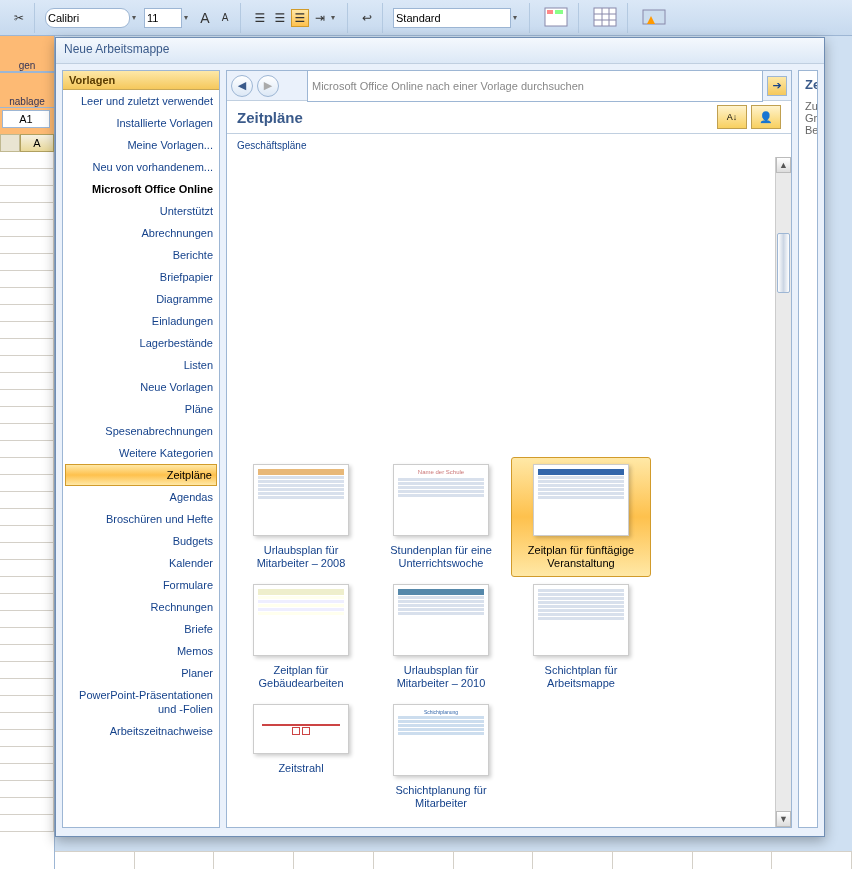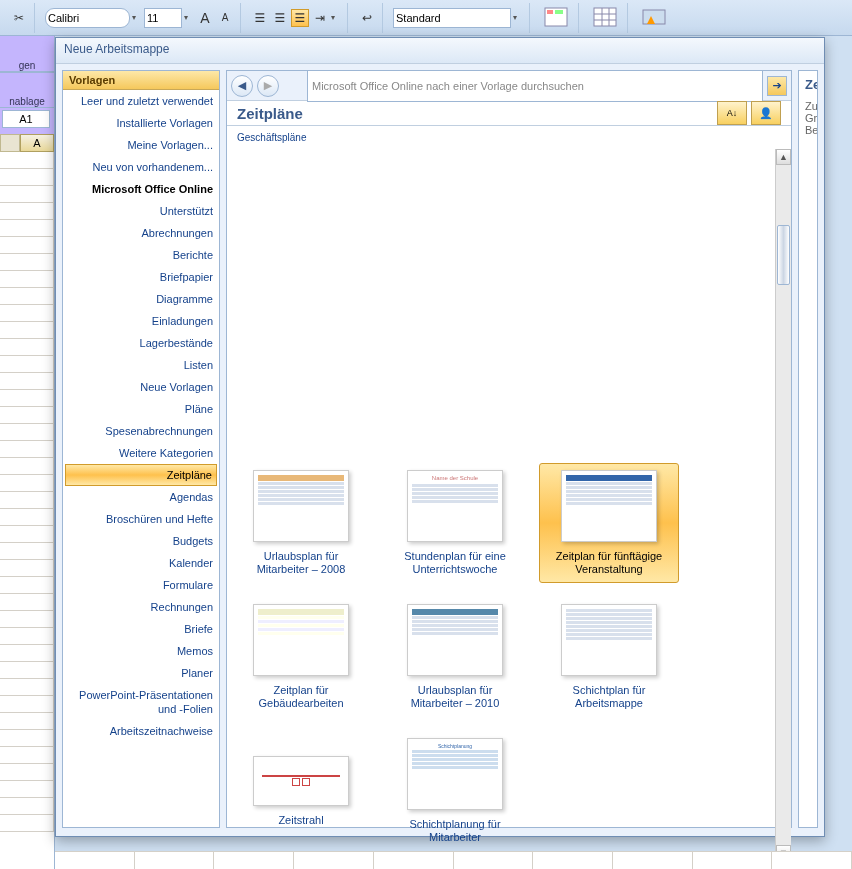--- a/index.html
+++ b/index.html
@@ -10,21 +10,21 @@
 .ribbon-group { display: flex; align-items: center; gap: 2px; padding: 0 6px; border-right: 1px solid #b3c9e1; height: 30px; }
 .font-select, .size-select, .style-select { background: #fff; border: 1px solid #9db6d4; height: 20px; font-size: 11px; }
 .font-select { width: 85px; padding: 0 2px; border-radius: 9px; }
 .size-select { width: 38px; padding: 0 2px; }
 .style-select { width: 118px; padding: 0 2px; }
 .small-btn { width: 18px; height: 18px; background: transparent; border: none; display: inline-flex; align-items: center; justify-content: center; cursor: pointer; font-size: 12px; color: #333; }
 .big-icon { width: 32px; height: 28px; display: inline-flex; align-items: center; justify-content: center; }
 .dd { width: 10px; font-size: 8px; color: #555; }
 
 .below-ribbon { height: 833px; display: flex; }
-.left-strip { width: 55px; background: #c4b5fd; border-right: 1px solid #9db6d4; display: flex; flex-direction: column; }
+.left-strip { width: 55px; background: #fdba74; border-right: 1px solid #9db6d4; display: flex; flex-direction: column; }
 .left-strip-top { height: 36px; border-bottom: 1px solid #9db6d4; display:flex; flex-direction:column; align-items:center; justify-content:flex-end; font-size:10px; color:#335; }
 .name-box-row { height: 22px; display:flex; }
 .name-box { width: 48px; height: 18px; background:#fff; border:1px solid #9db6d4; margin:2px; font-size:11px; text-align:center; line-height:16px; }
 .col-header { height: 18px; background: linear-gradient(#f5f1e2,#e9d99a); border:1px solid #b0a060; color:#000; text-align:center; font-size:11px; line-height:16px; }
 .row-cells { flex:1; background:#fff; }
 .row-cells div { height: 17px; border-bottom:1px solid #d4d0c8; border-right:1px solid #d4d0c8; }
 
 
 .dialog { position: relative; width: 770px; height: 800px; background: #eaf1fb; border: 1px solid #6f8db3; box-shadow: 0 4px 12px rgba(0,0,0,.3); margin-top: 1px; }
 .dialog-titlebar { height: 26px; background: linear-gradient(#f4f8fd,#dce8f6); border-bottom:1px solid #c0cfe0; padding: 4px 8px; color: #3a5a8a; font-size: 12px; }
@@ -38,21 +38,21 @@
 .toolbar-row { height: 30px; display:flex; align-items:center; gap:4px; padding:0 4px; background:#eaf1fb; border-bottom:1px solid #c0cfe0; }
 .nav-btn { width:22px; height:22px; border:1px solid #9db6d4; border-radius:11px; background:linear-gradient(#fff,#dce8f6); display:inline-flex; align-items:center; justify-content:center; cursor:pointer; color:#3a5a8a; }
 .nav-btn.disabled { color:#aaa; cursor:default; }
 .search-box { flex:1; height:32px; border:1px solid #9db6d4; background:#fff; padding:0 4px; font-size:11px; color:#888; }
 .go-btn { width:20px; height:20px; border:1px solid #9db6d4; background:linear-gradient(#fde8a8,#f5c85c); color:#15428b; display:inline-flex; align-items:center; justify-content:center; cursor:pointer; }
 .cat-header { height: 34px; display:flex; align-items:center; padding:0 10px; border-bottom:1px solid #c0cfe0; }
 .cat-title { font-size: 15px; font-weight:bold; color:#3a5a8a; flex:1; }
 .view-btn { width: 30px; height: 24px; border:1px solid #c0a050; background:linear-gradient(#fff3cc,#f8d060); margin-left:4px; display:inline-flex; align-items:center; justify-content:center; cursor:pointer; }
 .filter-row { padding:6px 10px; color:#15428b; font-size:10px; }
 .gallery-wrap { flex:1; display:flex; }
-.gallery { flex:1; overflow-y:auto; padding: 10px 4px; display:flex; flex-wrap:wrap; align-content:flex-start; gap:14px;align-items:center; }
+.gallery { flex:1; overflow-y:auto; padding: 10px 4px; display:flex; flex-wrap:wrap; align-content:flex-start; gap:0; }
 .gallery-spacer { width:100%; height: 290px; }
 .template-item { width: 140px; text-align:center; padding:6px; cursor:pointer; border:1px solid transparent; }
 .template-item.selected { background: linear-gradient(#ffe8a6,#fec14d,#ffe8a6); border:1px solid #d19b2b; border-radius:3px; }
 .thumb { width: 96px; height: 72px; background:#fff; border:1px solid #ccc; box-shadow: 2px 2px 4px rgba(0,0,0,.2); margin: 0 auto 8px; display:flex; flex-direction:column; padding:4px; gap:1px; font-size:5px; color:#888; overflow:hidden; }
 .thumb-row { height:3px; background:#d8e0ec; }
 .thumb-header { height:6px; background:#e8b878; }
 .template-label { font-size: 11px; color:#15428b; line-height:13px; }
 .template-item.selected .template-label { color:#000; }
 .scrollbar { width:16px; background:#eaeaea; border-left:1px solid #ccc; position:relative; }
 .scroll-arrow { height:16px; background:linear-gradient(#fff,#ddd); border:1px solid #bbb; text-align:center; font-size:9px; line-height:14px; color:#555; cursor:pointer; }

